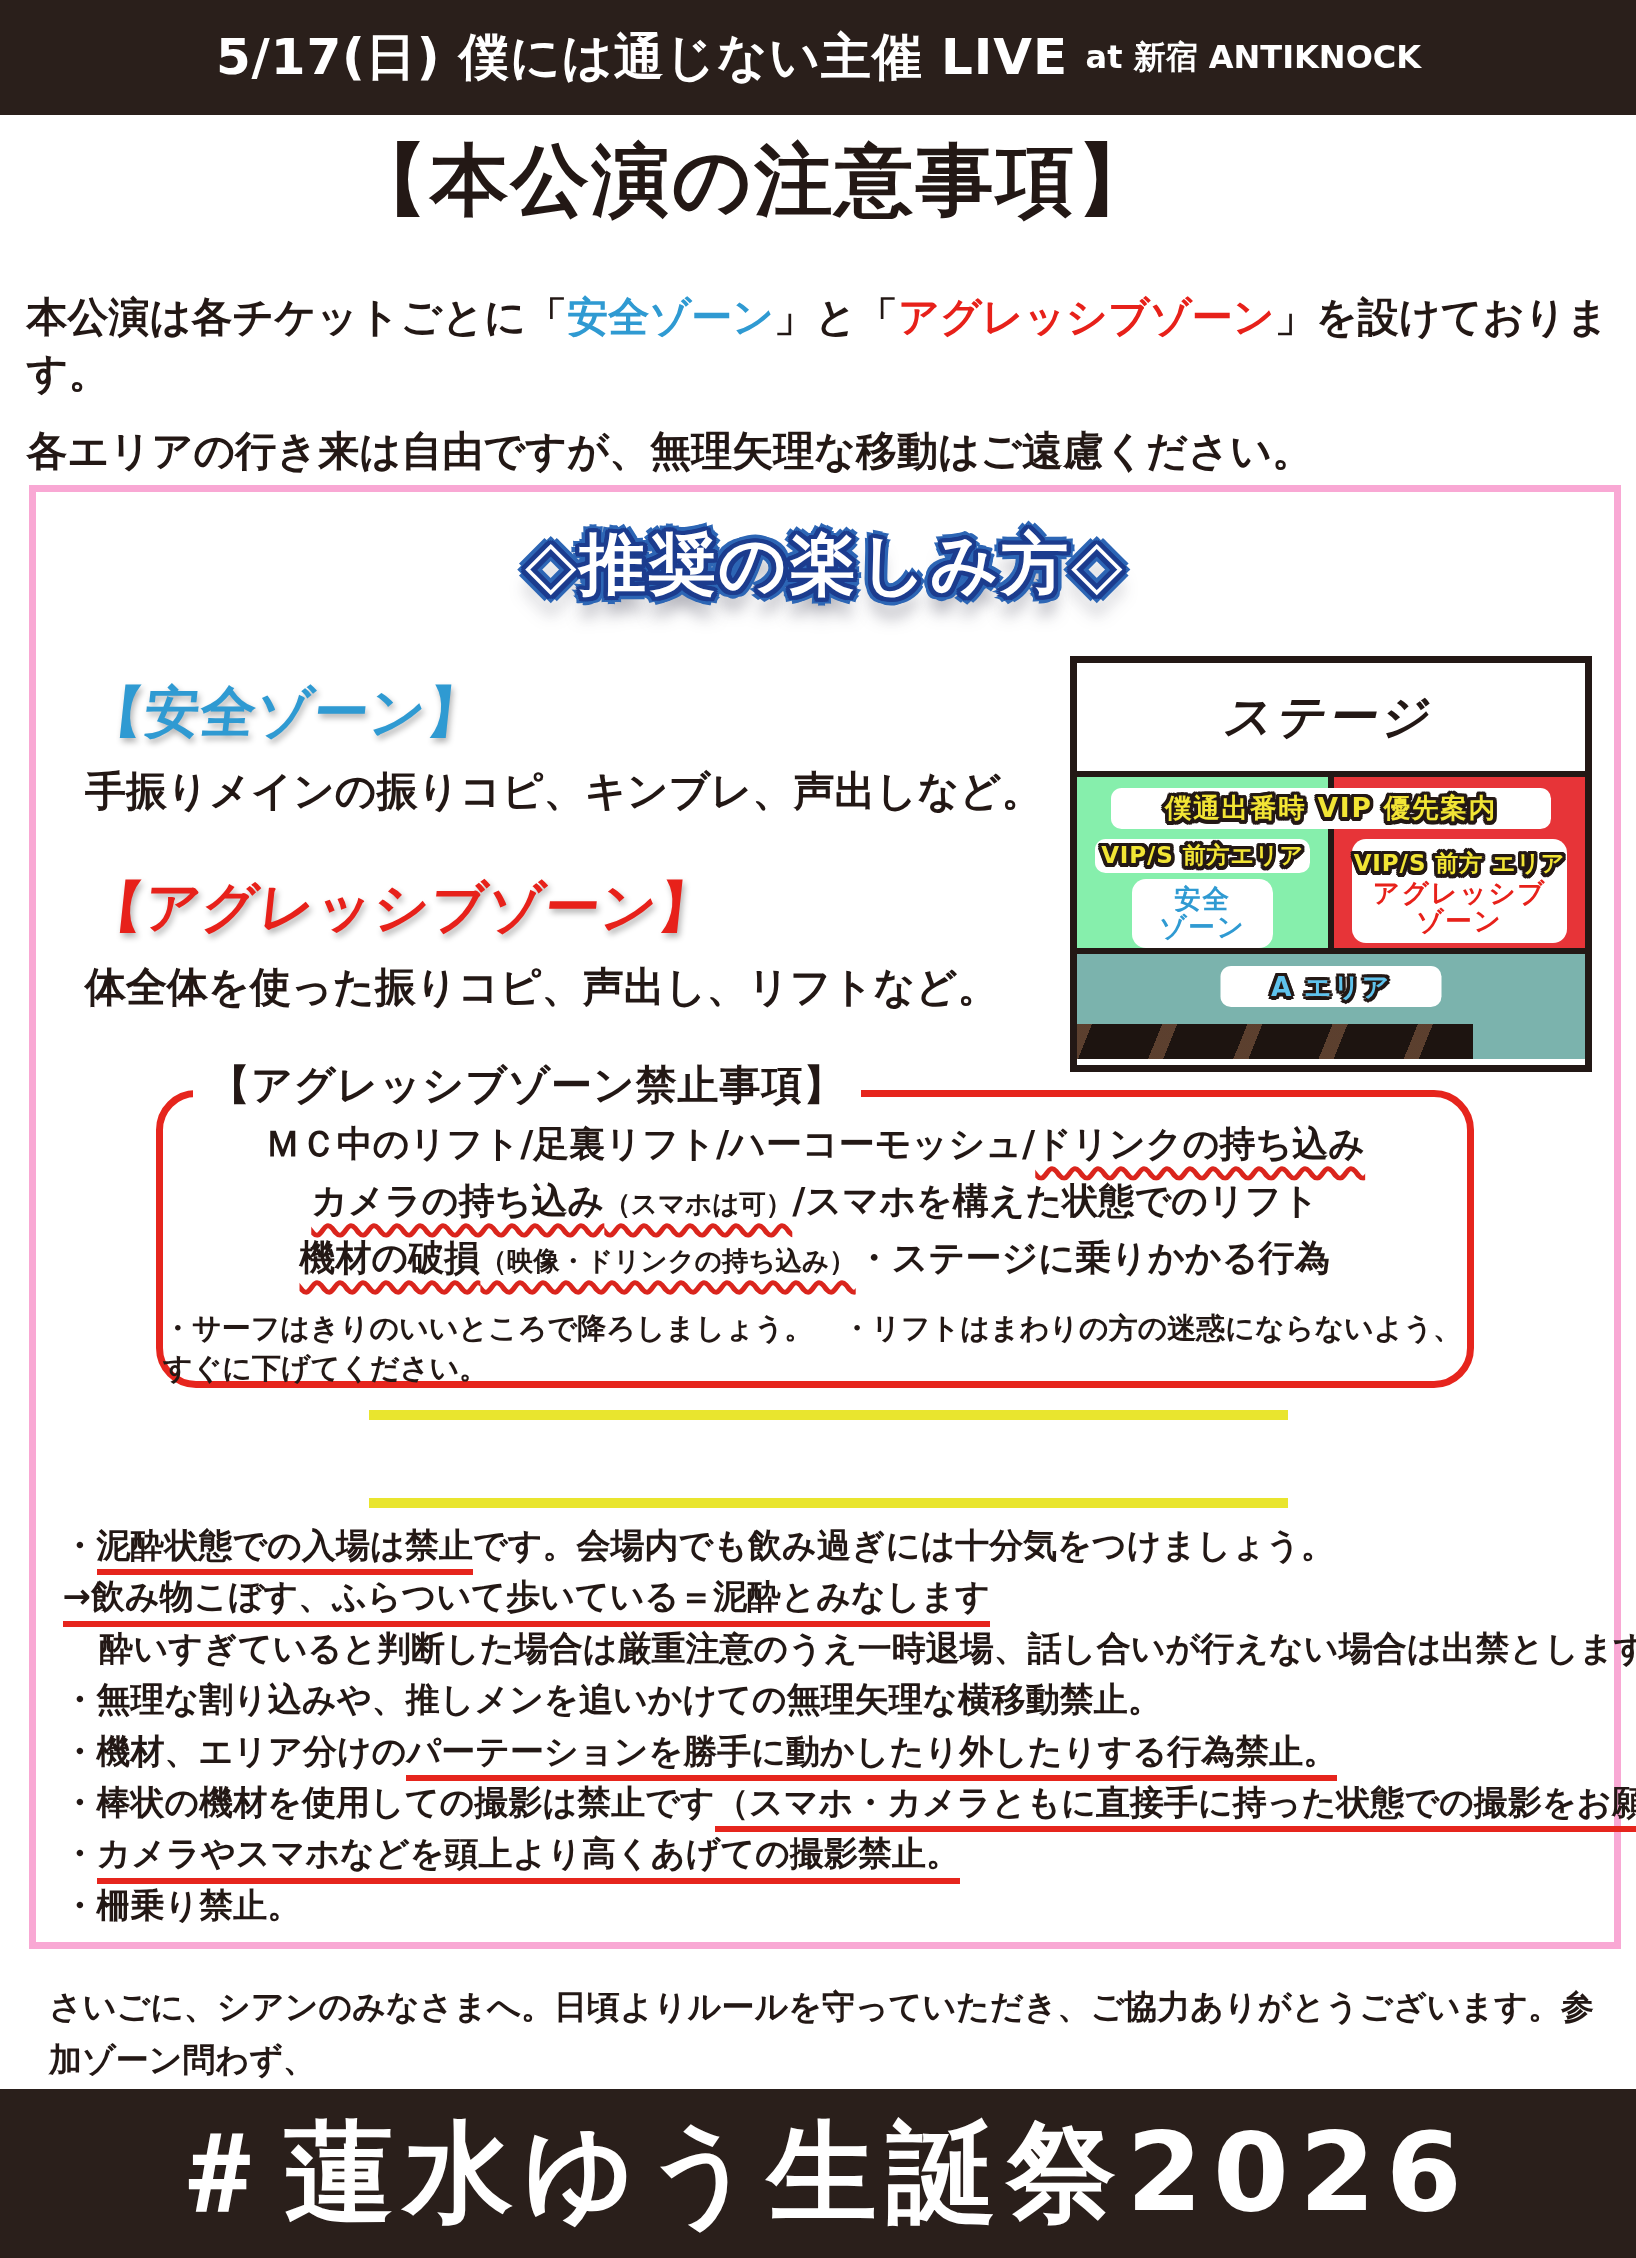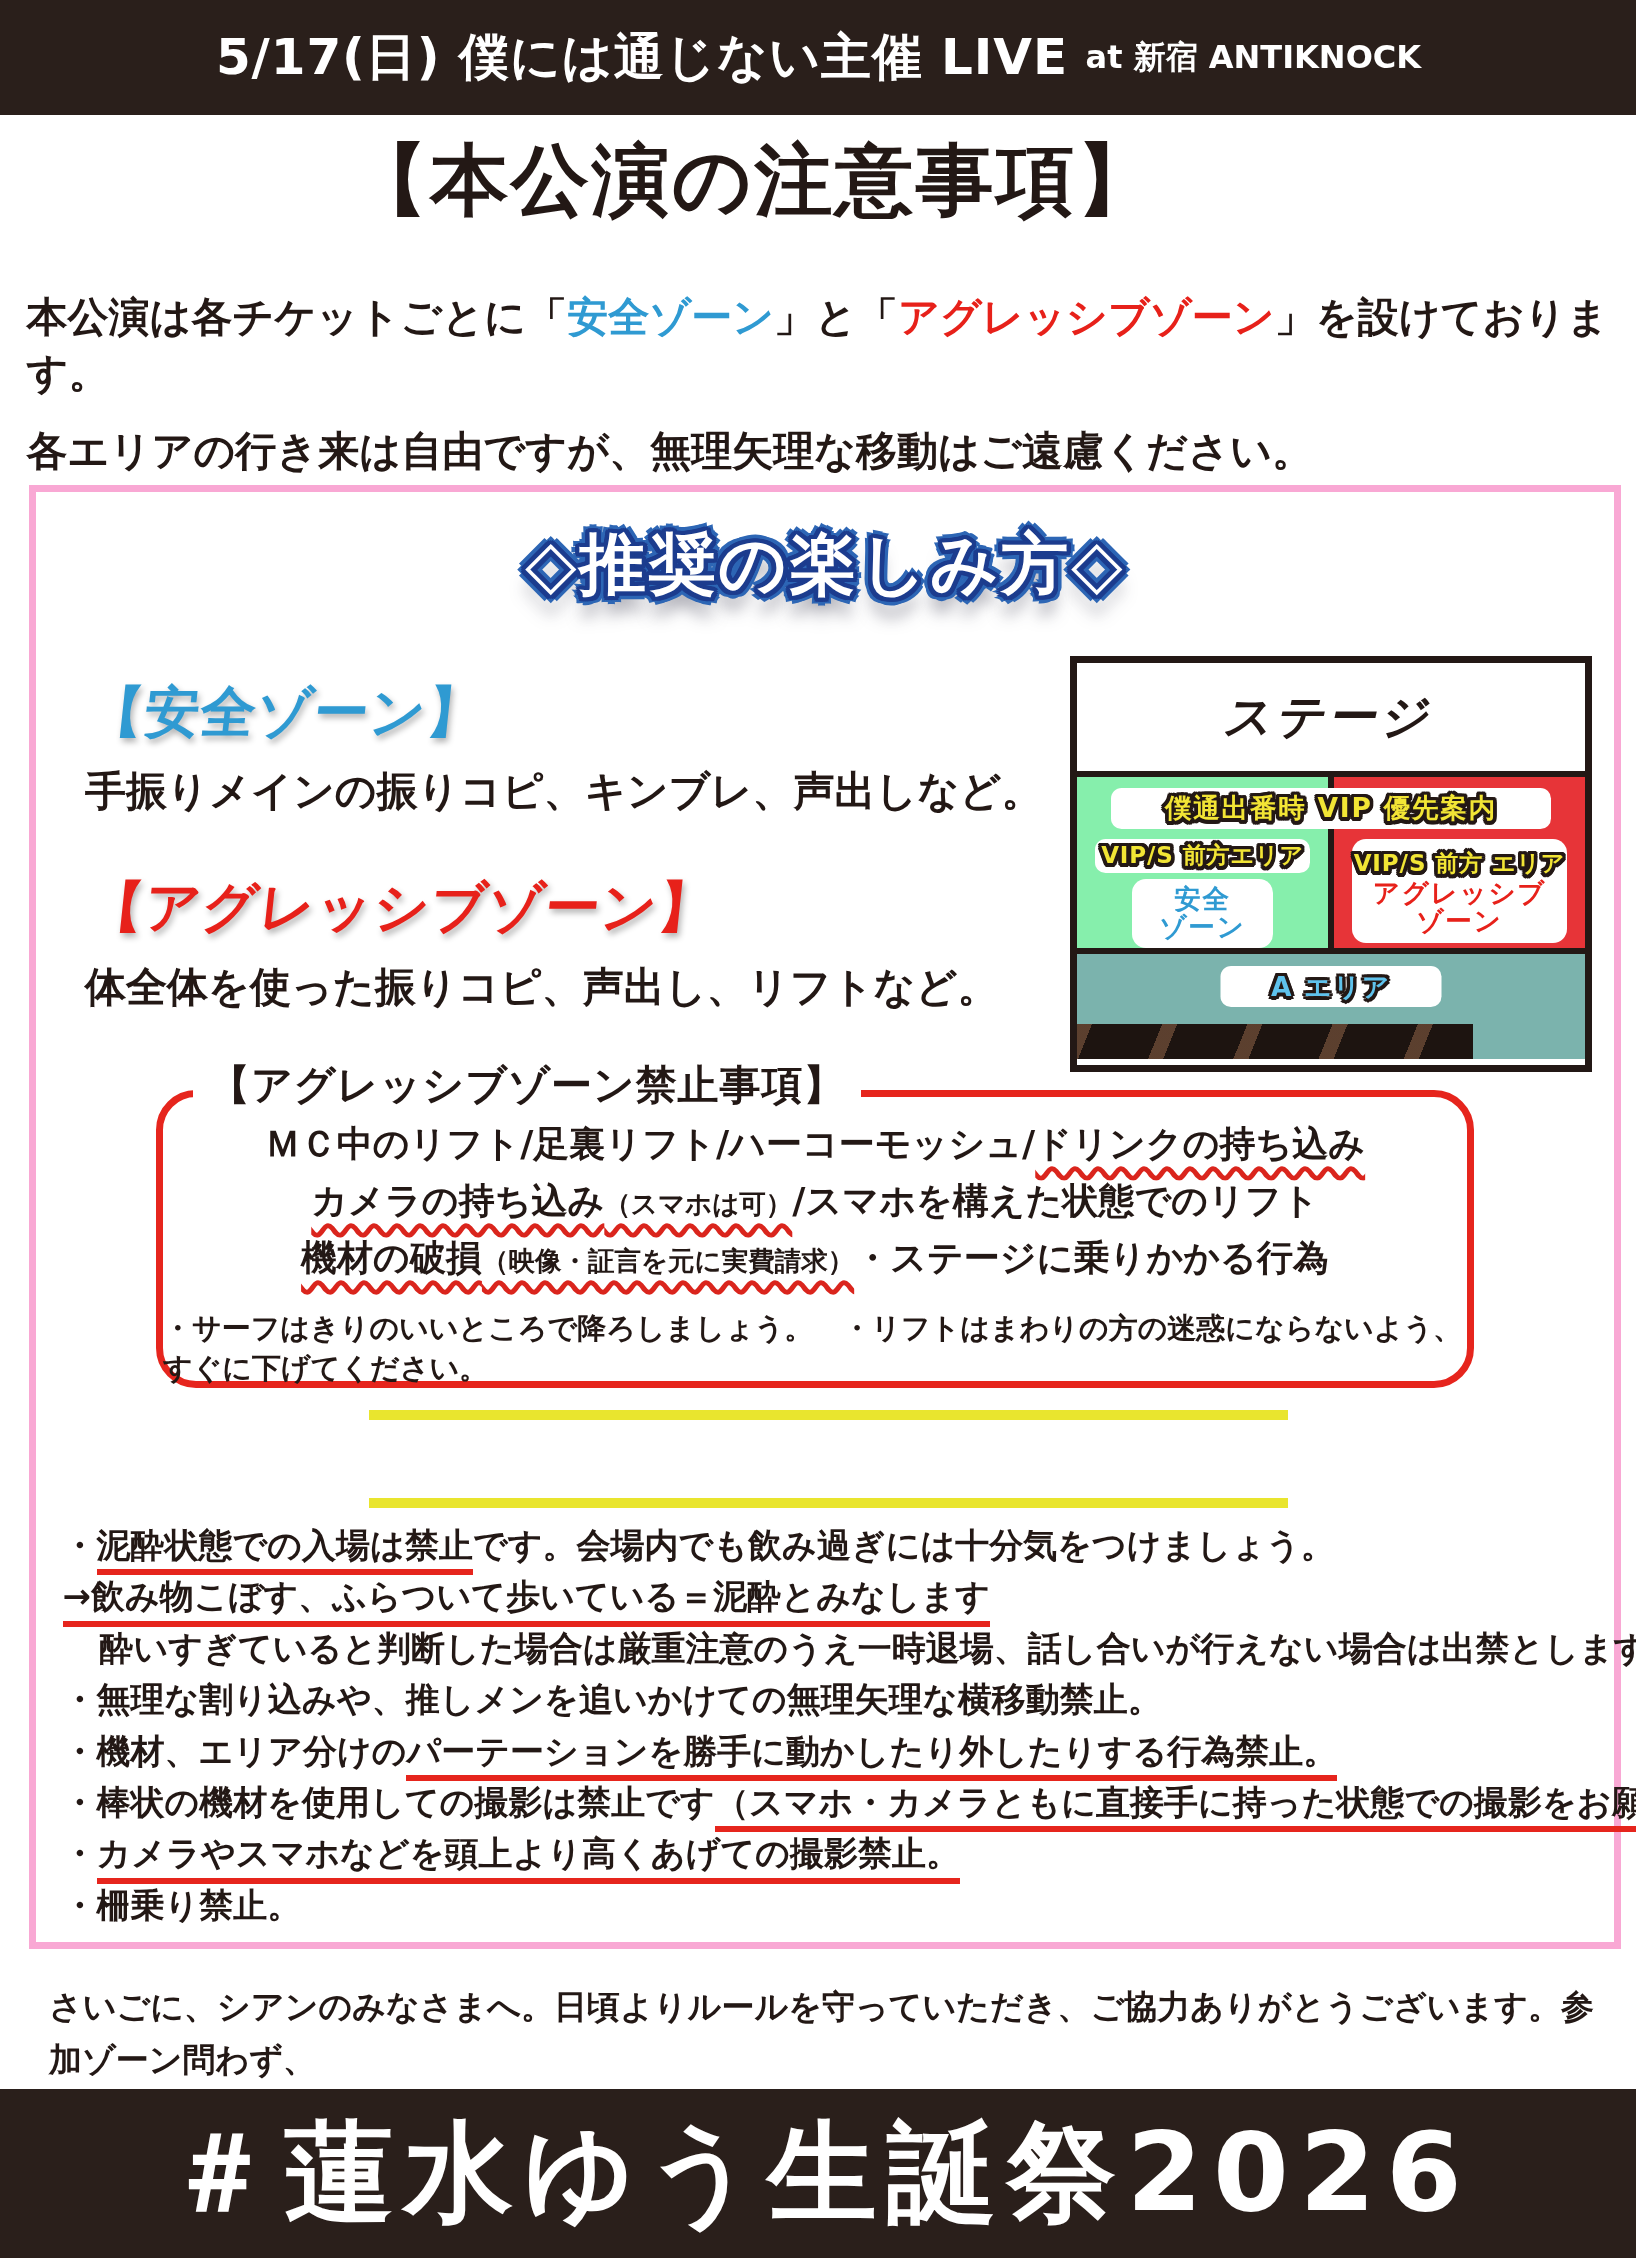--- a/index.html
+++ b/index.html
@@ -203,21 +203,21 @@
       <div class="dg-abox white-pill">
         <span>A エリア</span>
       </div>
       <div class="dg-hatch"></div>
     </div>
   </div>
 
   <div class="abs prohib">
     <div class="row"><span>ＭＣ中のリフト/足裏リフト/ハーコーモッシュ/</span><span class="wavy">ドリンクの持ち込み</span></div>
     <div class="row"><span class="wavy"><span>カメラの持ち込み</span><span class="small">（スマホは可）</span></span><span>/スマホを構えた状態でのリフト</span></div>
-    <div class="row"><span class="wavy"><span>機材の破損</span><span class="small">（映像・証言を元に実費請求）</span></span><span>・ステージに乗りかかる行為</span></div>
+    <div class="row"><span class="wavy"><span>機材の破損</span><span class="small">（映像・ドリンクの持ち込み）</span></span><span>・ステージに乗りかかる行為</span></div>
     <div class="fine">・サーフはきりのいいところで降ろしましょう。　・リフトはまわりの方の迷惑にならないよう、すぐに下げてください。</div>
   </div>
   <div class="abs prohib-title">【アグレッシブゾーン禁止事項】</div>
 
   <div class="abs yline yline1"></div>
   <div class="abs yline yline2"></div>
 
   <div class="abs bullets">
     <div class="b"><span>・</span><span class="rline">泥酔状態での入場は禁止</span><span>です。会場内でも飲み過ぎには十分気をつけましょう。</span></div>
     <div class="b"><span class="rline">→飲み物こぼす、ふらついて歩いている＝泥酔とみなします</span></div>

